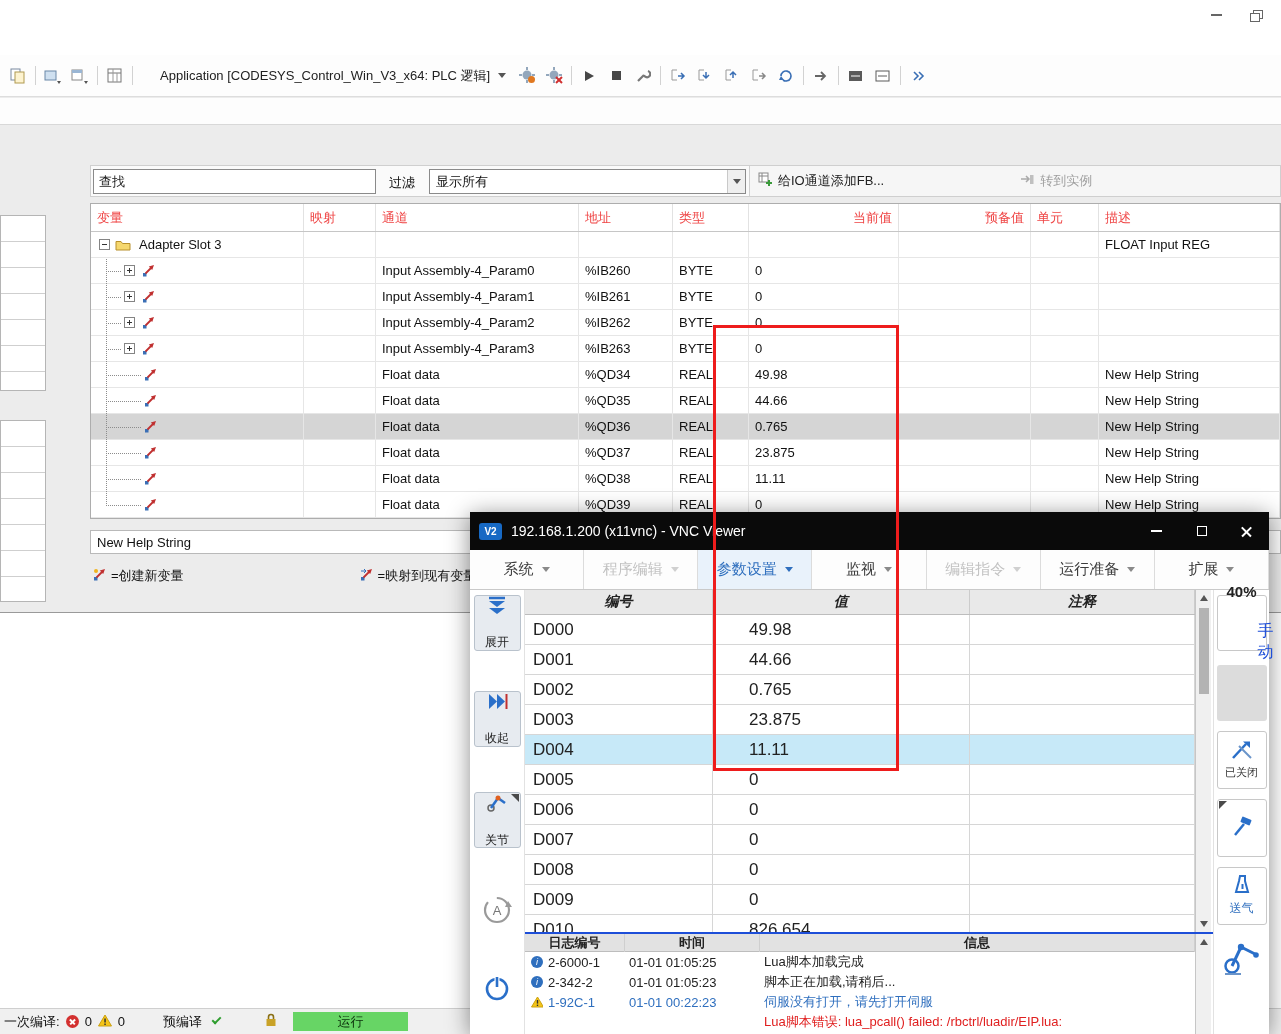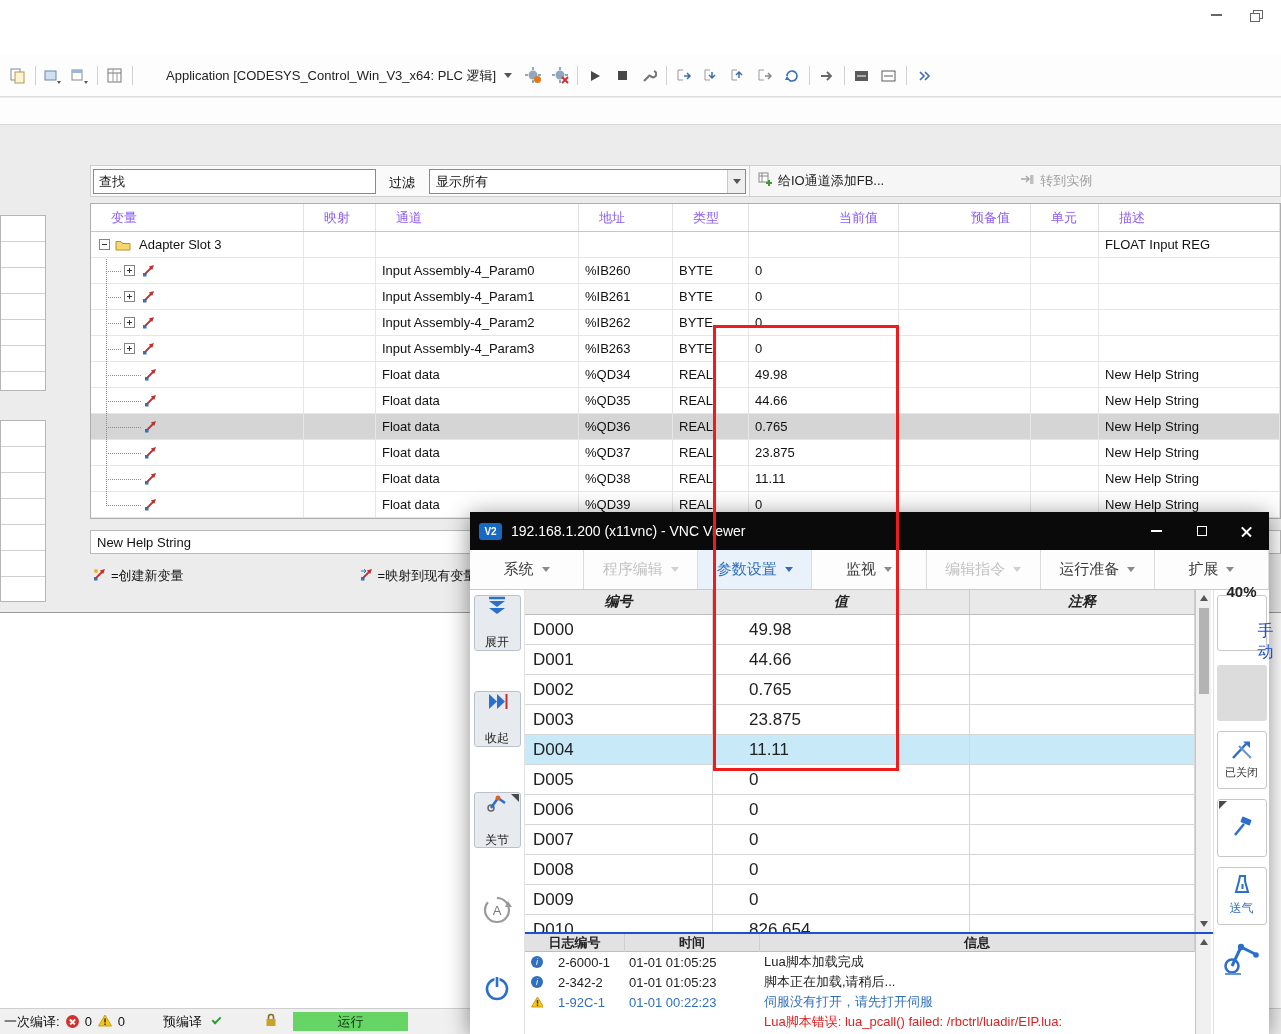--- a/index.html
+++ b/index.html
@@ -33,21 +33,21 @@
   .find-row { position:absolute; left:0; top:0; right:0; height:32px; background:#fafafa; border:1px solid #cfcfcf; display:flex; align-items:center; }
   .find-box { position:absolute; left:2px; top:3px; width:283px; height:25px; background:#fff; border:1px solid #8a8a8a; display:flex; align-items:center; padding:0 5px; color:#222; }
   .filter-label { position:absolute; left:298px; top:8px; }
   .filter-box { position:absolute; left:338px; top:3px; width:317px; height:25px; background:#fff; border:1px solid #8a8a8a; display:flex; align-items:center; padding:0 0 0 6px; }
   .filter-box .dd { margin-left:auto; width:18px; height:100%; border-left:1px solid #c9c9c9; background:#efefef; display:flex; align-items:center; justify-content:center; }
   .find-actions { position:absolute; left:658px; top:0; right:0; height:30px; background:#f6f6f6; border-left:1px solid #d0d0d0; display:flex; align-items:center; gap:6px; padding:0 8px; }
   .act-btn { display:flex; align-items:center; gap:5px; color:#222; }
   .act-btn.disabled { color:#9f9f9f; }
   .io-table { position:absolute; left:0; top:38px; right:0; background:#fff; border:1px solid #adadad; }
   .io-head { display:grid; grid-template-columns:213px 72px 203px 94px 76px 150px 132px 68px 1fr; height:28px; border-bottom:1px solid #c6c6c6; background:#fff; }
-  .hcell { display:flex; align-items:center; padding:0 20px; border-right:1px solid #e2e2e2; color:#8b5cf6; overflow:hidden; white-space:nowrap; }
+  .hcell { display:flex; align-items:center; padding:0 6px; border-right:1px solid #e2e2e2; color:#ef4444; overflow:hidden; white-space:nowrap; }
   .hcell.right { justify-content:flex-end; }
   .io-row { display:grid; grid-template-columns:213px 72px 203px 94px 76px 150px 132px 68px 1fr; height:26px; background:#fff; border-bottom:1px solid #e6e6e6; }
   .io-row.sel { background:#d5d5d5; }
   .cell { display:flex; align-items:center; padding:0 6px; border-right:1px solid #e6e6e6; overflow:hidden; white-space:nowrap; color:#111; position:relative; }
   .cv { position:relative; }
   .io-row.folder .cv { padding-left:8px; }
   .io-row.param  .cv { padding-left:33px; }
   .io-row.float  .cv { padding-left:53px; }
   .io-row .exp, .io-row .folder-ic, .io-row .var-ic { display:none; }
   .exp { width:11px; height:11px; border:1px solid #848484; background:#fff; position:relative; flex:0 0 auto; }
@@ -111,21 +111,21 @@
   .tri-dn { width:0; height:0; border-left:4px solid transparent; border-right:4px solid transparent; border-top:6px solid #555; }
   .sthumb { width:10px; height:86px; background:#b3b3b3; margin-top:2px; }
   .sspacer { flex:1; }
   .log-area { flex:1; border-top:2px solid #1d4ed8; display:flex; min-height:0; }
   .log-table { width:670px; overflow:hidden; }
   .l-head { display:grid; grid-template-columns:100px 135px 1fr; height:18px; background:#e2e2e2; border-bottom:1px solid #bdbdbd; font-weight:bold; font-size:13px; color:#222; }
   .l-hcell { display:flex; align-items:center; justify-content:center; border-right:1px solid #cfcfcf; }
   .log-row { display:grid; grid-template-columns:100px 135px 1fr; height:20px; background:#fff; font-size:13px; color:#222; }
   .log-row.warn { color:#2f6fbe; }
   .log-row.error { color:#e02020; }
-  .l-cell { display:flex; align-items:center; overflow:hidden; white-space:nowrap; gap:15px; }
+  .l-cell { display:flex; align-items:center; overflow:hidden; white-space:nowrap; gap:5px; }
   .lid { padding-left:6px; } .ltime { padding-left:4px; } .lmsg { padding-left:4px; }
   .lic { display:none; width:12px; height:12px; flex:0 0 auto; align-items:center; justify-content:center; }
   .ic-info { border-radius:50%; background:#2f6fbe; color:#fff; font-size:9px; font-style:italic; }
   .ic-info::after { content:"i"; }
   .log-row.info .ic-info { display:inline-flex; }
   .log-row.warn .ic-warn { display:inline-flex; }
   .vnc-right { width:56px; background:#fff; border-left:1px solid #e2e2e2; display:flex; flex-direction:column; align-items:center; flex:0 0 auto; }
   .r-box { width:50px; border:1px solid #c8c8c8; border-radius:3px; background:#fff; display:flex; flex-direction:column; align-items:center; justify-content:center; position:relative;gap:21px; }
   .speed-box { height:56px; margin-top:5px; }
   .speed-val { font-size:15px; font-weight:bold; color:#222; }
@@ -174,21 +174,21 @@
     <span class="sep"></span>
     <span class="tbi">
         <svg width="16" height="16">
           <rect x="1" y="1" width="13" height="13" fill="#fff" stroke="#777"></rect>
           <line x1="1" y1="5" x2="14" y2="5" stroke="#777"></line>
           <line x1="6" y1="1" x2="6" y2="14" stroke="#999"></line>
           <line x1="10" y1="5" x2="10" y2="14" stroke="#999"></line>
         </svg>
       </span>
     <span class="sep"></span>
-    <div class="appsel" style="margin-left:22px;">
+    <div class="appsel" style="margin-left:16px;">
       <span>Application [CODESYS_Control_Win_V3_x64: PLC 逻辑]</span>
       <span class="caret-dn"></span>
     </div>
     <span class="tbi">
         <svg width="17" height="17">
           <circle cx="8" cy="8" r="4.5" fill="#93a7bc"></circle>
           <g stroke="#93a7bc" stroke-width="2">
             <line x1="8" y1="0" x2="8" y2="3"></line>
             <line x1="8" y1="13" x2="8" y2="16"></line>
             <line x1="0" y1="8" x2="3" y2="8"></line>

